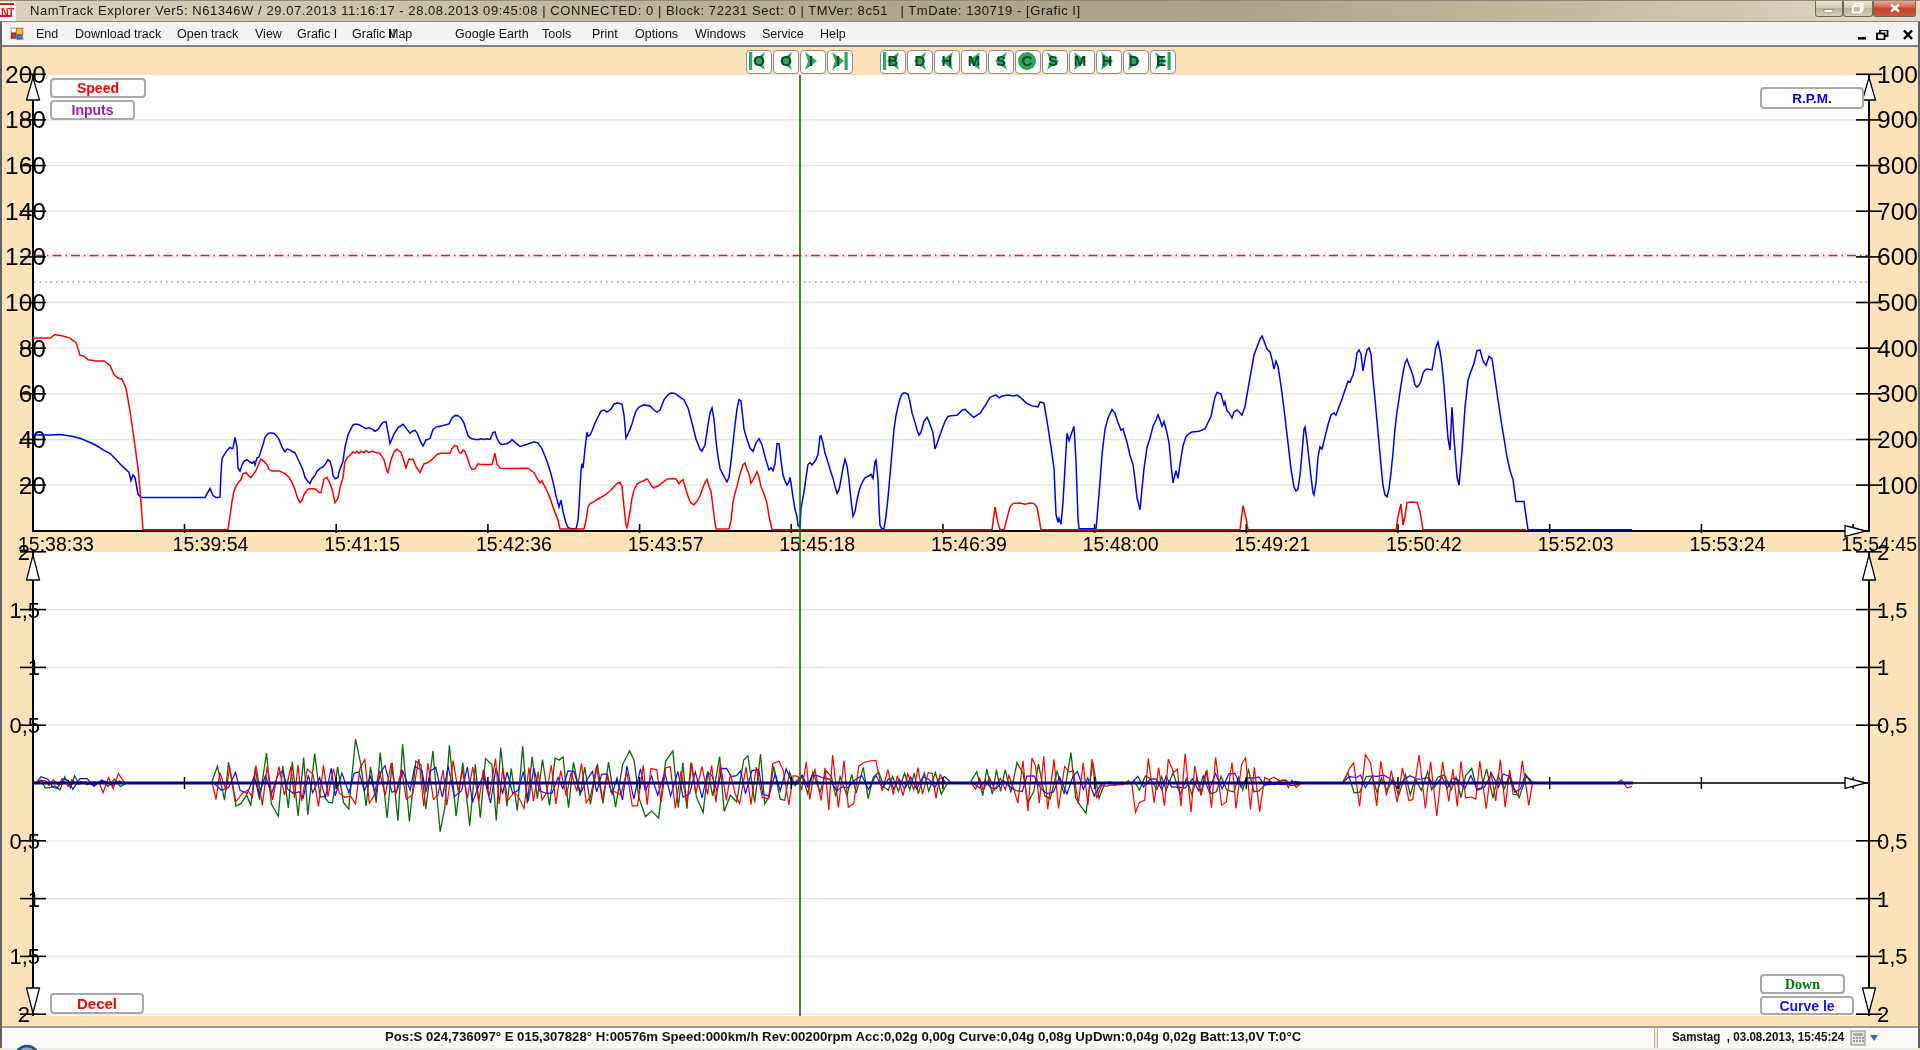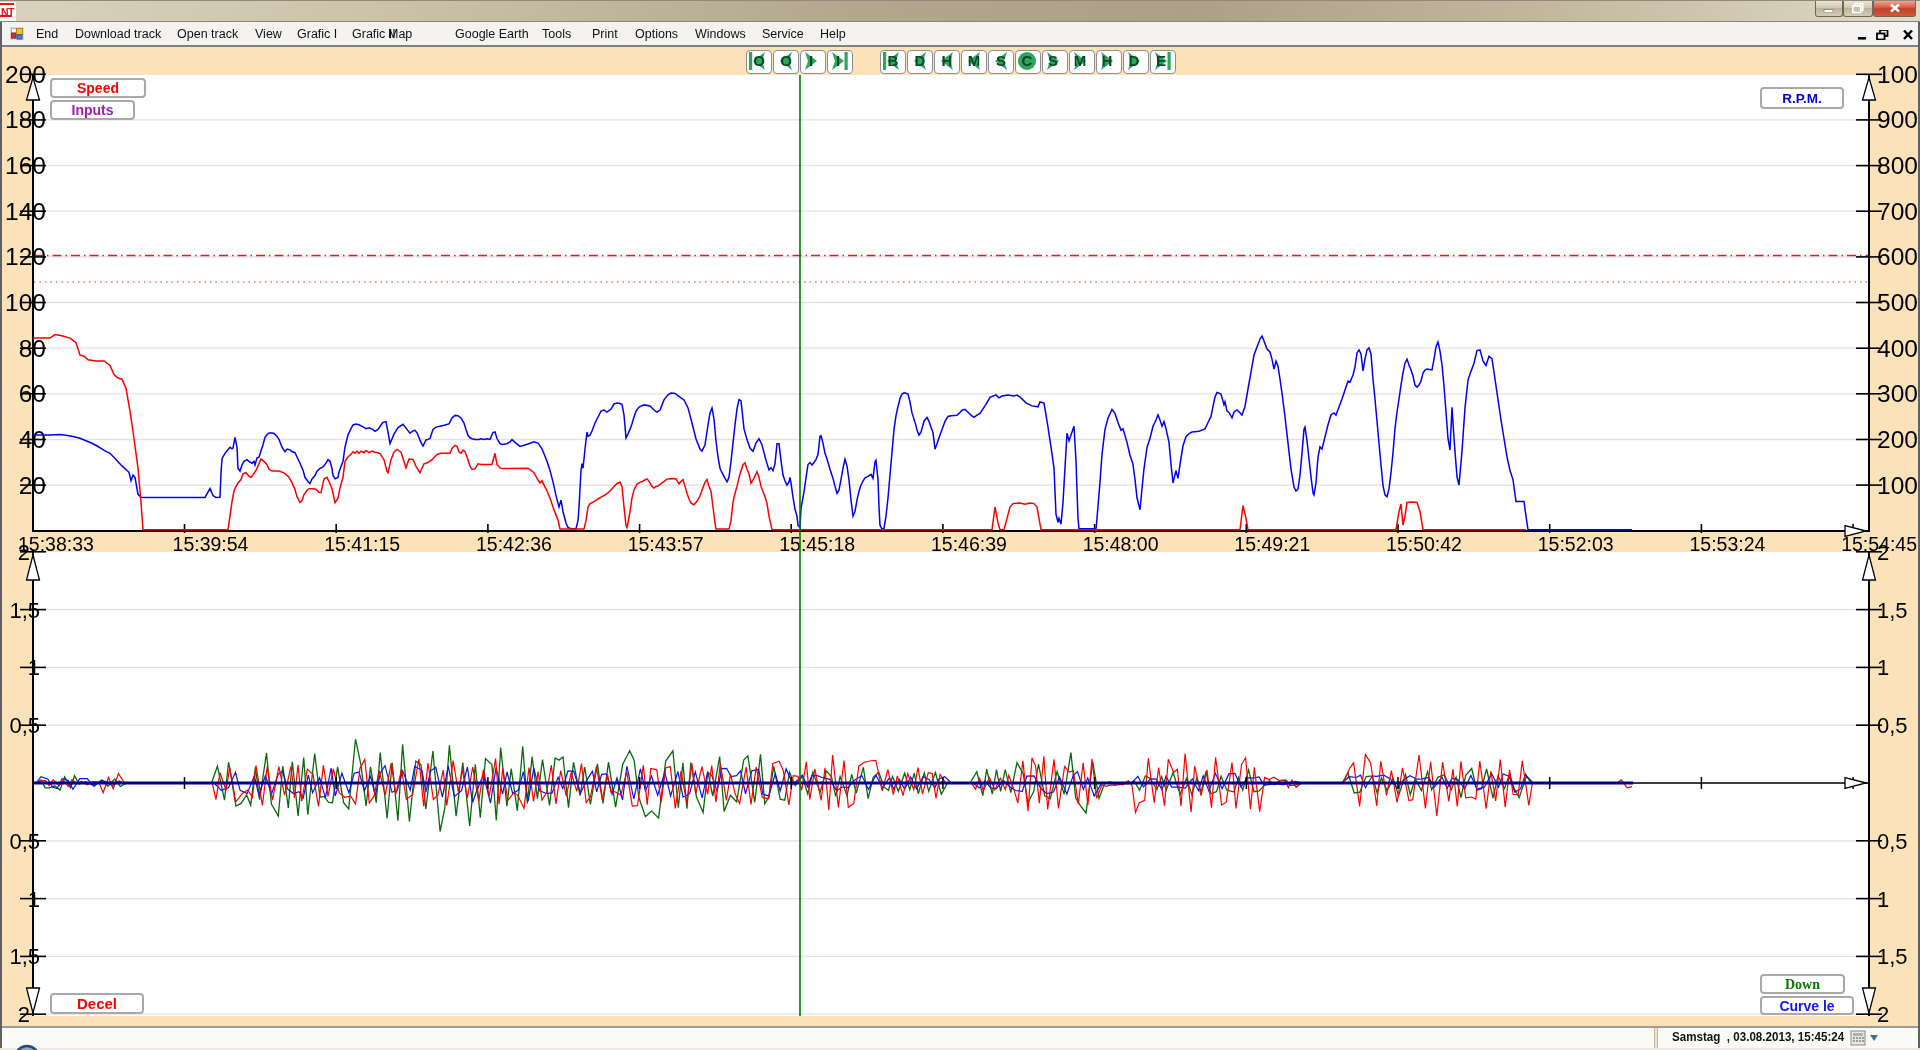--- a/index.html
+++ b/index.html
@@ -33,20 +33,21 @@
 #frameR{right:0;top:22px;width:2px;height:1026px;background:#5E6165;}
 svg text{font-family:"Liberation Sans",sans-serif;}
 </style></head><body>
 <div id="root">
  <div class="abs" id="titlebar">
   <div id="ticon">
         <div class="b1"></div>
         <div class="nt">NT</div>
         <div class="b2"></div>
       </div>
+  <div id="ttext">NamTrack Explorer Ver5: N61346W / 29.07.2013 11:16:17 - 28.08.2013 09:45:08 | CONNECTED: 0 | Block: 72231 Sect: 0 | TMVer: 8c51   | TmDate: 130719 - [Grafic I]</div>
   <div id="winbtns">
    <div class="wb min">
           <svg class="g" width="12" height="9" viewBox="0 0 12 9">
             <rect x="1" y="6" width="9" height="3" fill="#FFF" stroke="#6E6757" stroke-width="0.6"></rect>
           </svg>
         </div>
    <div class="wb max">
           <svg class="g" width="13" height="11" viewBox="0 0 13 11">
             <rect x="3.2" y="1" width="8" height="7" fill="none" stroke="#FFF" stroke-width="1.6"></rect>
             <rect x="1.2" y="3.5" width="8" height="6.5" fill="#C9BFA6" stroke="#FFF" stroke-width="1.6"></rect>
@@ -340,27 +341,28 @@
 <div class="tbtn" style="left:1150px">
         <svg width="24" height="24" viewBox="0 0 24 24">
           <path d="M5 3 L17 12 L5 21 L8 12 Z" fill="#2EA45C"></path>
           <rect x="17.5" y="3" width="3.2" height="18" fill="#2EA45C"></rect>
           <text x="11" y="17" font-size="15" font-weight="bold" font-family="Liberation Serif" fill="#084A28" text-anchor="middle">E</text>
         </svg>
       </div>
     </div>
  <div class="cbtn" style="left:50px;top:78px;width:96px;height:20px;font-size:14px;color:#F00;line-height:17px;">Speed</div>
  <div class="cbtn" style="left:50px;top:100px;width:85px;height:20px;font-size:14px;color:#a21caf;line-height:17px;">Inputs</div>
- <div class="cbtn" style="left:1760px;top:87px;width:84px;height:22px;font-size:13.5px;color:#0000E0;line-height:19px;">R.P.M.</div>
+ <div class="cbtn" style="left:1760px;top:87px;width:104px;height:22px;font-size:13.5px;color:#0000E0;line-height:19px;">R.P.M.</div>
  <div class="cbtn" style="left:50px;top:993px;width:94px;height:21px;font-size:15px;color:#F00;line-height:18px;">Decel</div>
  <div class="cbtn" style="left:1760px;top:974px;width:85px;height:20px;font-size:14px;color:#067806;line-height:17px;font-family:Liberation Serif, serif;">Down</div>
  <div class="cbtn" style="left:1760px;top:996px;width:94px;height:19px;font-size:14px;color:#1414FF;line-height:16px;">Curve le</div>
  <div class="abs" id="statusbar">
   <div class="vsep" style="left:1654px"></div>
       <div class="vsep" style="left:1657px"></div>
+  <div id="stext">Pos:S 024,736097° E 015,307828° H:00576m Speed:000km/h Rev:00200rpm Acc:0,02g 0,00g Curve:0,04g 0,08g UpDwn:0,04g 0,02g Batt:13,0V T:0°C</div>
   <div id="sdate">Samstag&nbsp;&nbsp;, 03.08.2013, 15:45:24</div>
   <svg class="abs" style="left:1850px;top:2px" width="30" height="16" viewBox="0 0 30 16">
         <rect x="1" y="1" width="14" height="14" fill="#E8E8E8" stroke="#888"></rect>
         <rect x="3" y="3" width="10" height="3" fill="#B0B0B0"></rect>
         <g fill="#9A9A9A">
           <rect x="3" y="7" width="2" height="2"></rect>
           <rect x="6" y="7" width="2" height="2"></rect>
           <rect x="9" y="7" width="2" height="2"></rect>
           <rect x="12" y="7" width="2" height="2"></rect>
           <rect x="3" y="10" width="2" height="2"></rect>

